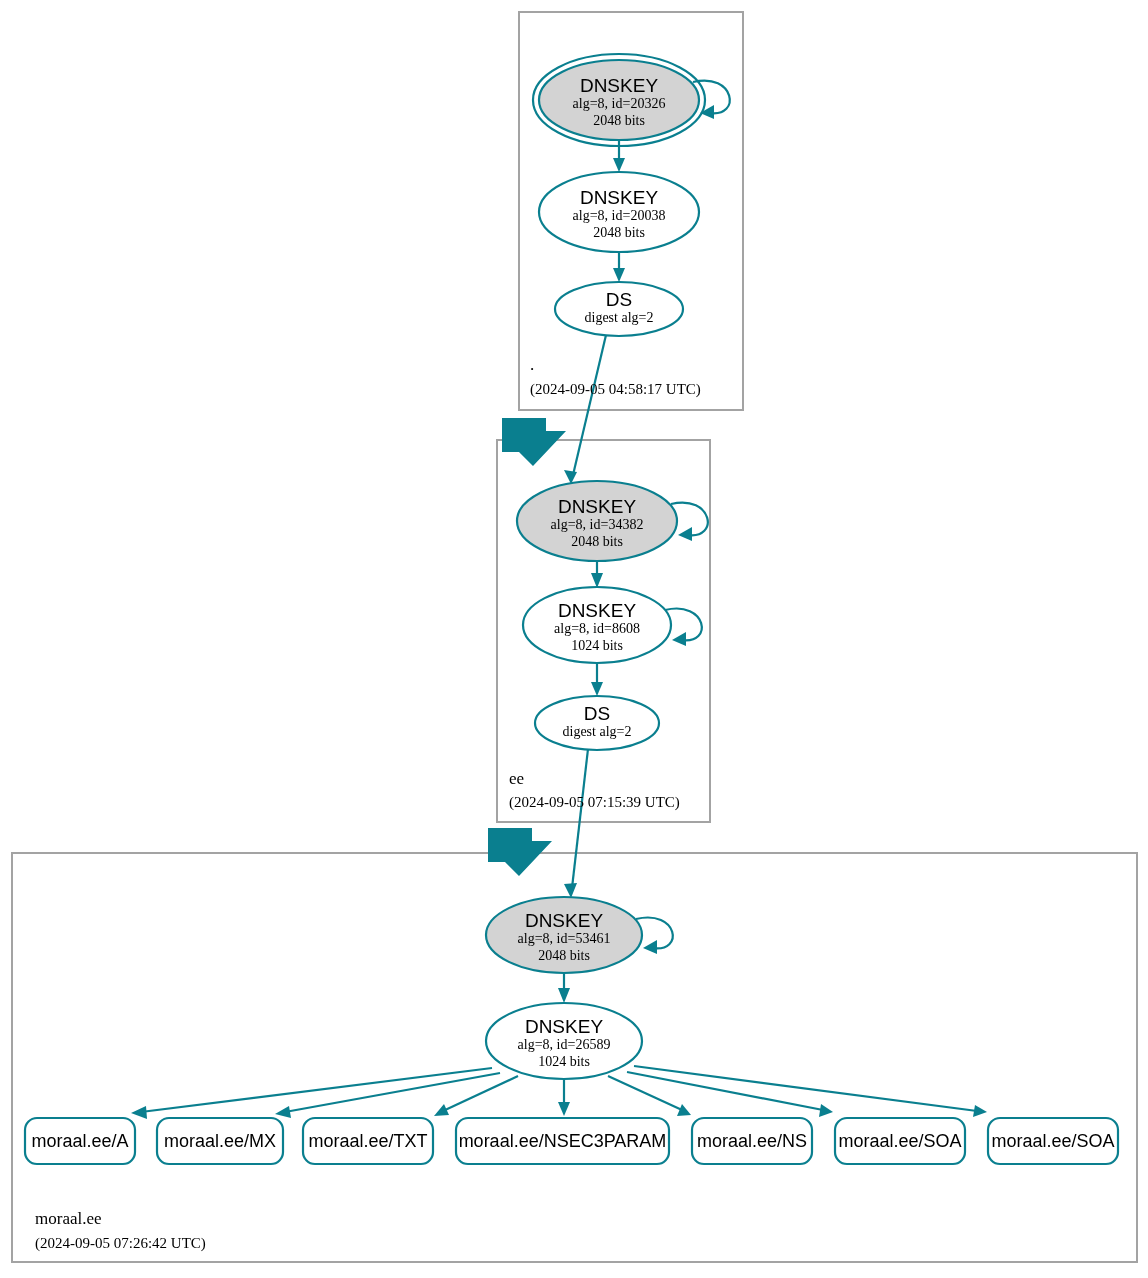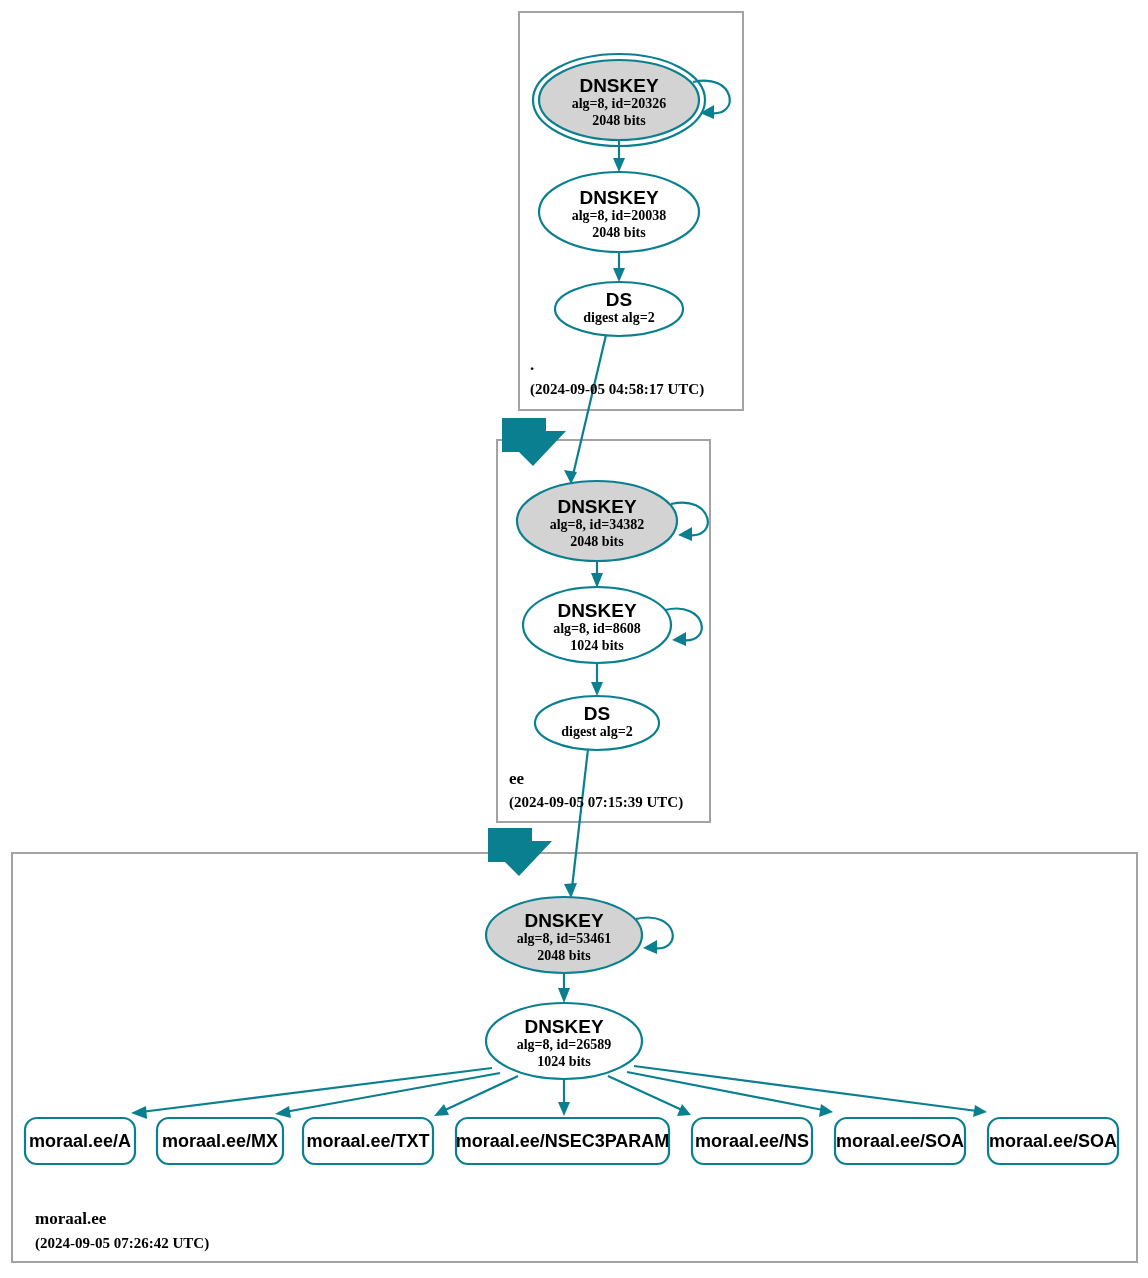--- a/index.html
+++ b/index.html
@@ -11,21 +11,20 @@
   body {
     width: 1148px;
     height: 1278px;
     font-family: "Liberation Sans", sans-serif;
     overflow: hidden;
   }
   #diagram-root {
     position: relative;
     width: 940px;
     height: 1278px;
-    font-weight: bold;
   }
   svg#dnssec-graph {
     display: block;
     width: 1148px;
     height: 1278px;
   }
   .zone-box {
     fill: none;
     stroke: #a3a3a3;
     stroke-width: 2;

